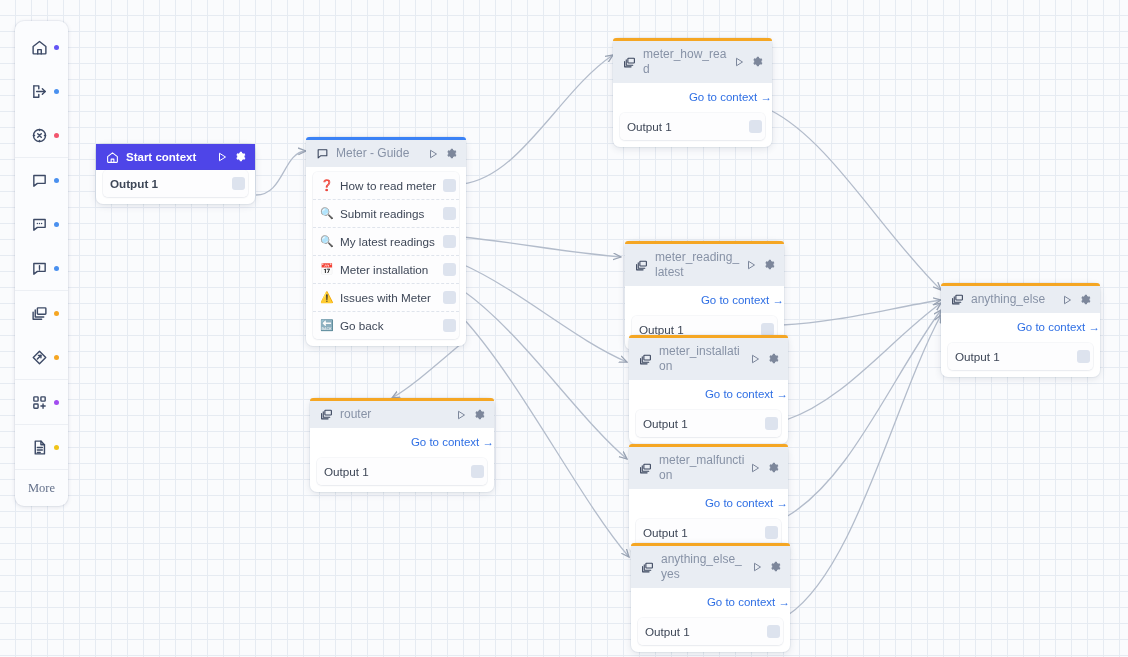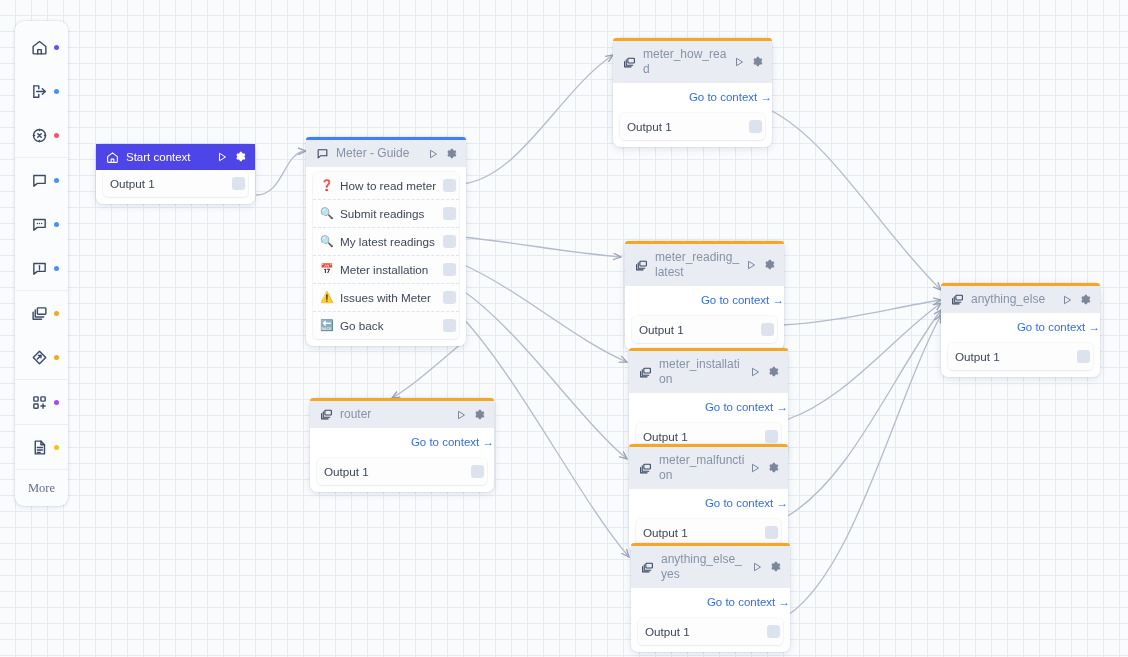--- a/index.html
+++ b/index.html
@@ -242,21 +242,21 @@
             </svg>
           </span>
           <span class="sb-dot" style="background: rgb(240, 196, 25);"></span>
         </div>
       </div>
     <div class="sb-sep"></div>
     <div class="sb-more">More</div>
   </div>
 
   <div id="node-layer">
-      <div class="node" style="left: 96px; top: 144px; width: 159px;">
+      <div class="node" style="left: 96px; top: 144px; width: 159px; font-weight: bold;">
         <div class="node-head primary">
           <span class="hicon">
             <svg class="ic" viewBox="0 0 24 24" fill="none" stroke="#ffffff" stroke-width="2" stroke-linecap="round" stroke-linejoin="round" style="width:13px;height:13px;display:block;">
               <path d="M3 10.5 12 3.5l9 7V20a1 1 0 0 1-1 1H4a1 1 0 0 1-1-1z"></path>
               <path d="M9.5 21v-6h5v6"></path>
             </svg>
           </span>
           <div class="node-title">Start context</div>
           <div class="head-btns">
             <span>
@@ -402,21 +402,21 @@
         <div class="goto">Go to context →</div>
         <div class="out-wrap">
           <div class="rowbox">
             <div class="row plain">
               <span>Output 1</span>
               <span class="port"></span>
             </div>
           </div>
         </div>
       </div>
-      <div class="node" style="left: 629px; top: 348px; width: 159px;">
+      <div class="node" style="left: 629px; top: 335px; width: 159px;">
         <div class="node-top" style="background: rgb(245, 166, 35);"></div>
         <div class="node-head">
           <span class="hicon">
             <svg class="ic" viewBox="0 0 24 24" fill="none" stroke="#39445c" stroke-width="2" stroke-linecap="round" stroke-linejoin="round" style="width:13px;height:13px;display:block;">
               <rect x="9" y="4" width="12" height="9" rx="1"></rect>
               <path d="M6 7v10h12"></path>
               <path d="M3 10v10h12"></path>
             </svg>
           </span>
           <div class="node-title">meter_installation</div>

